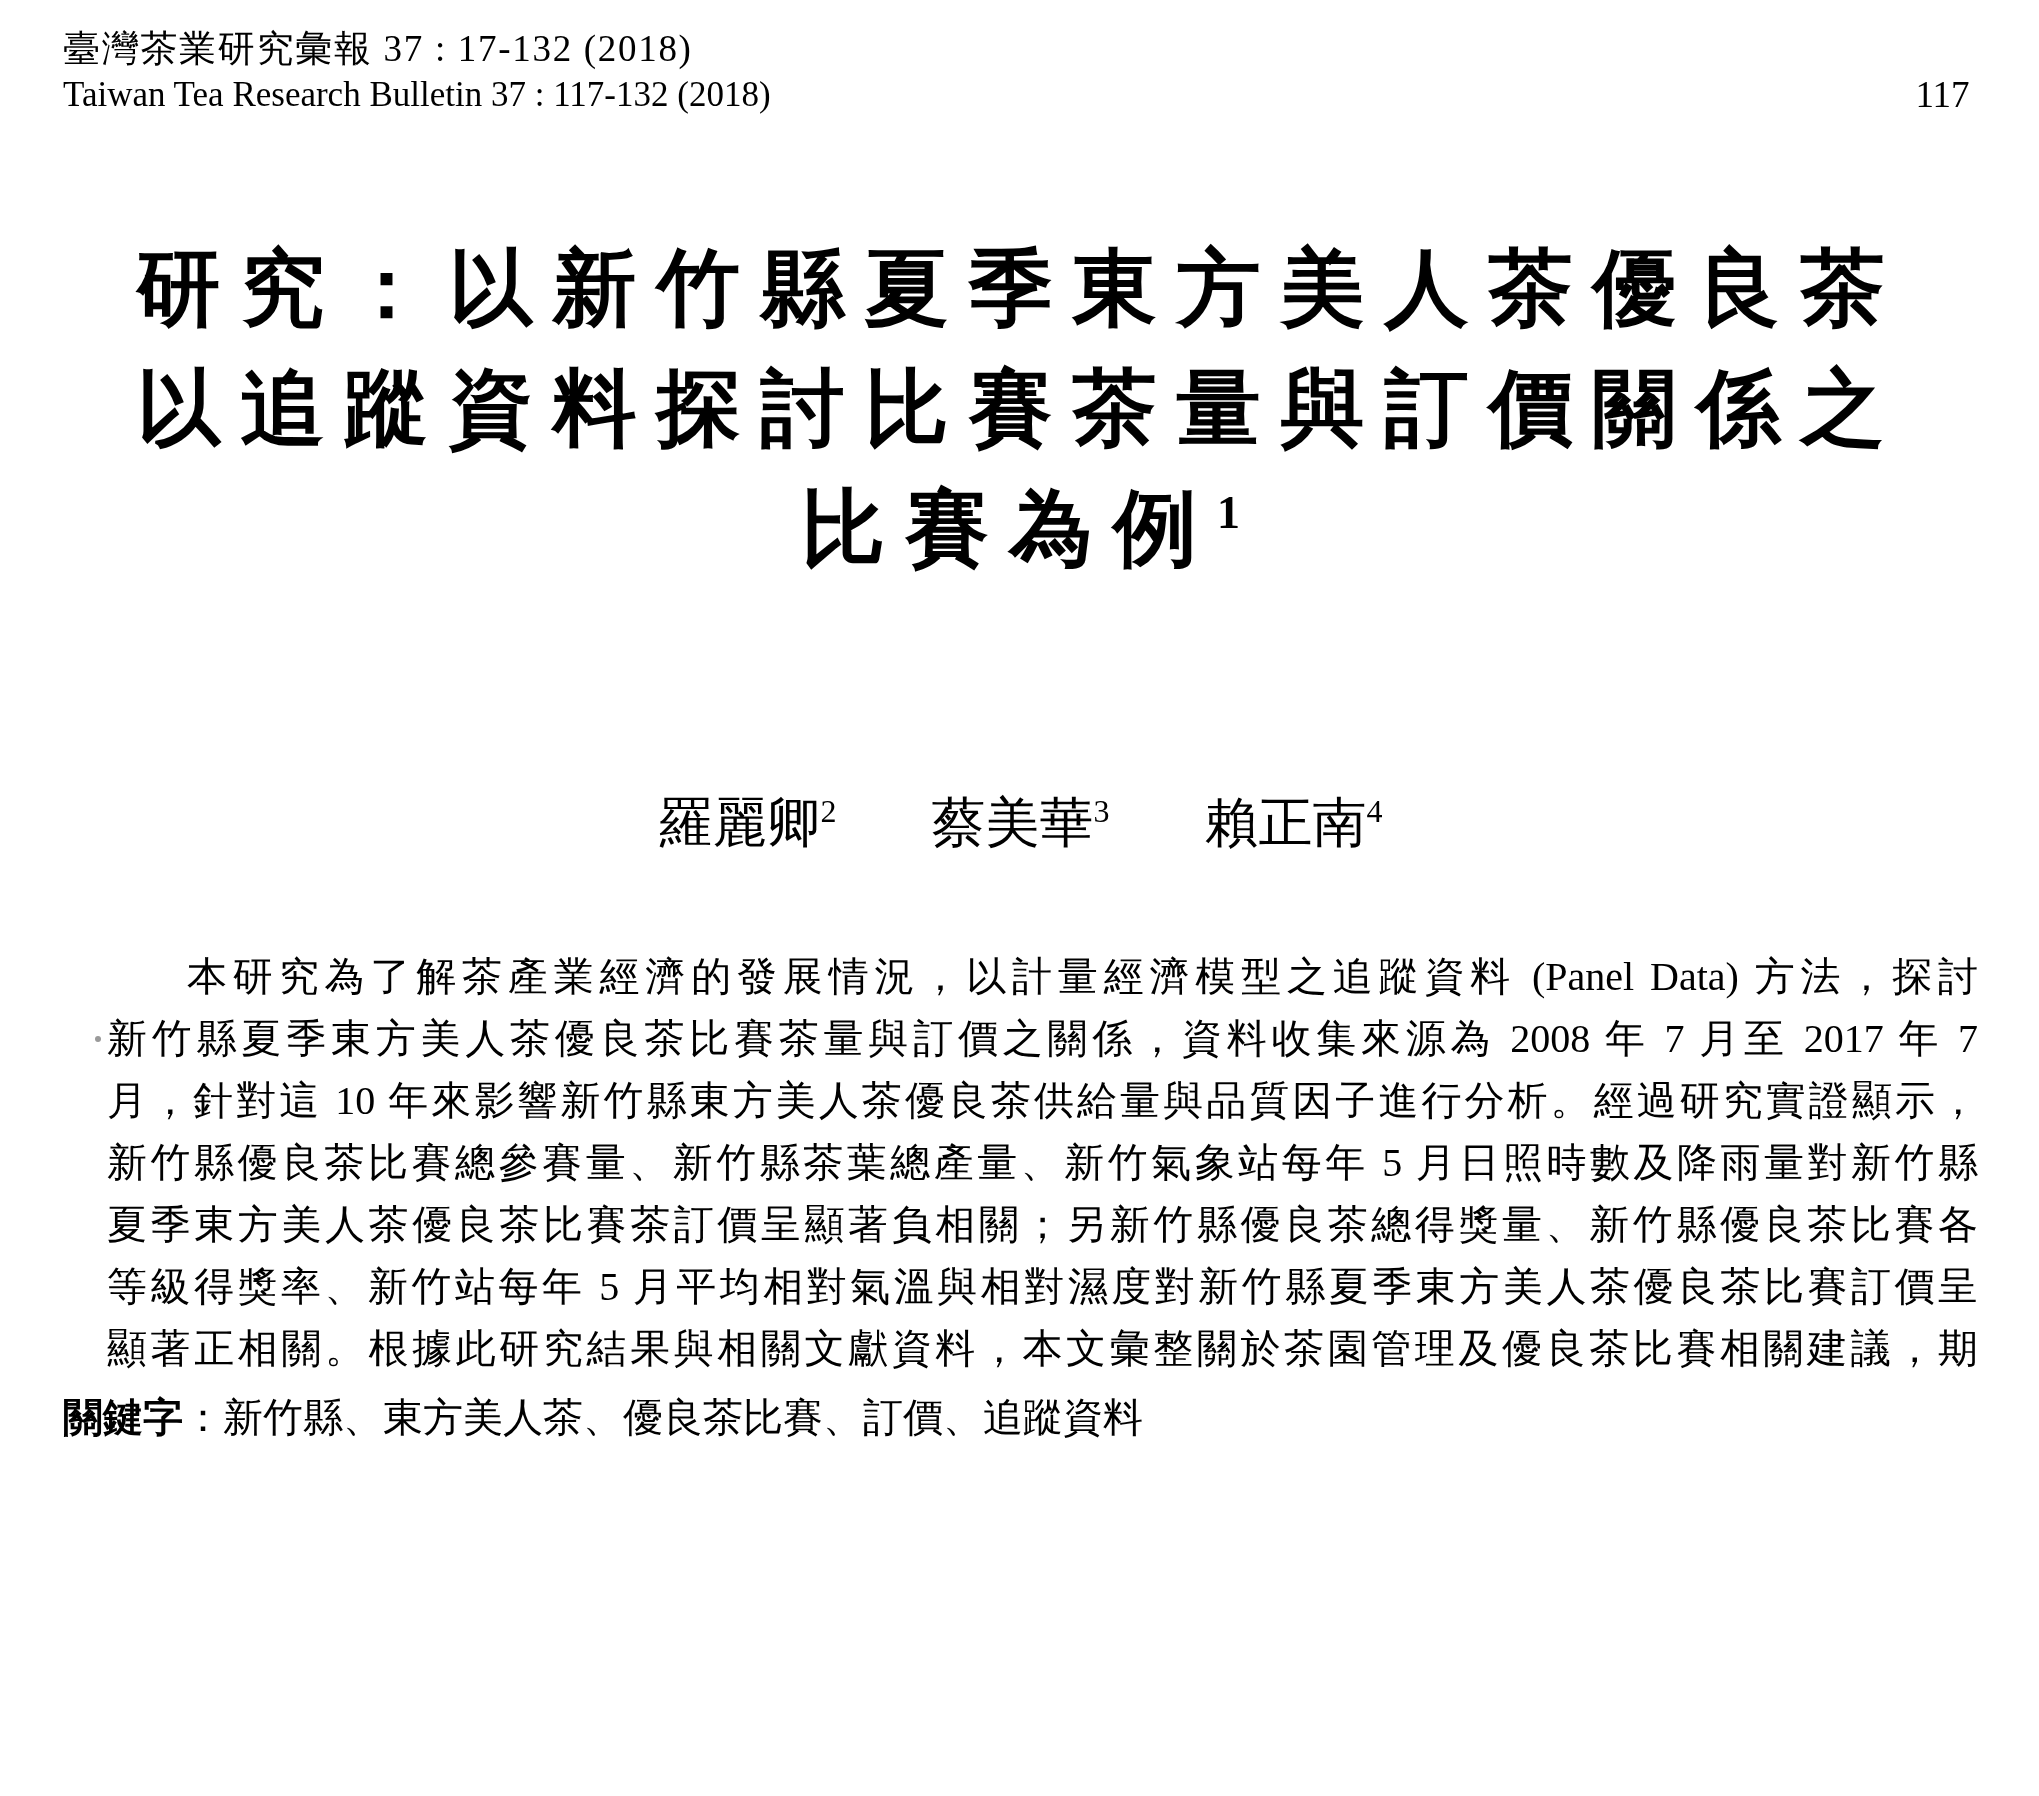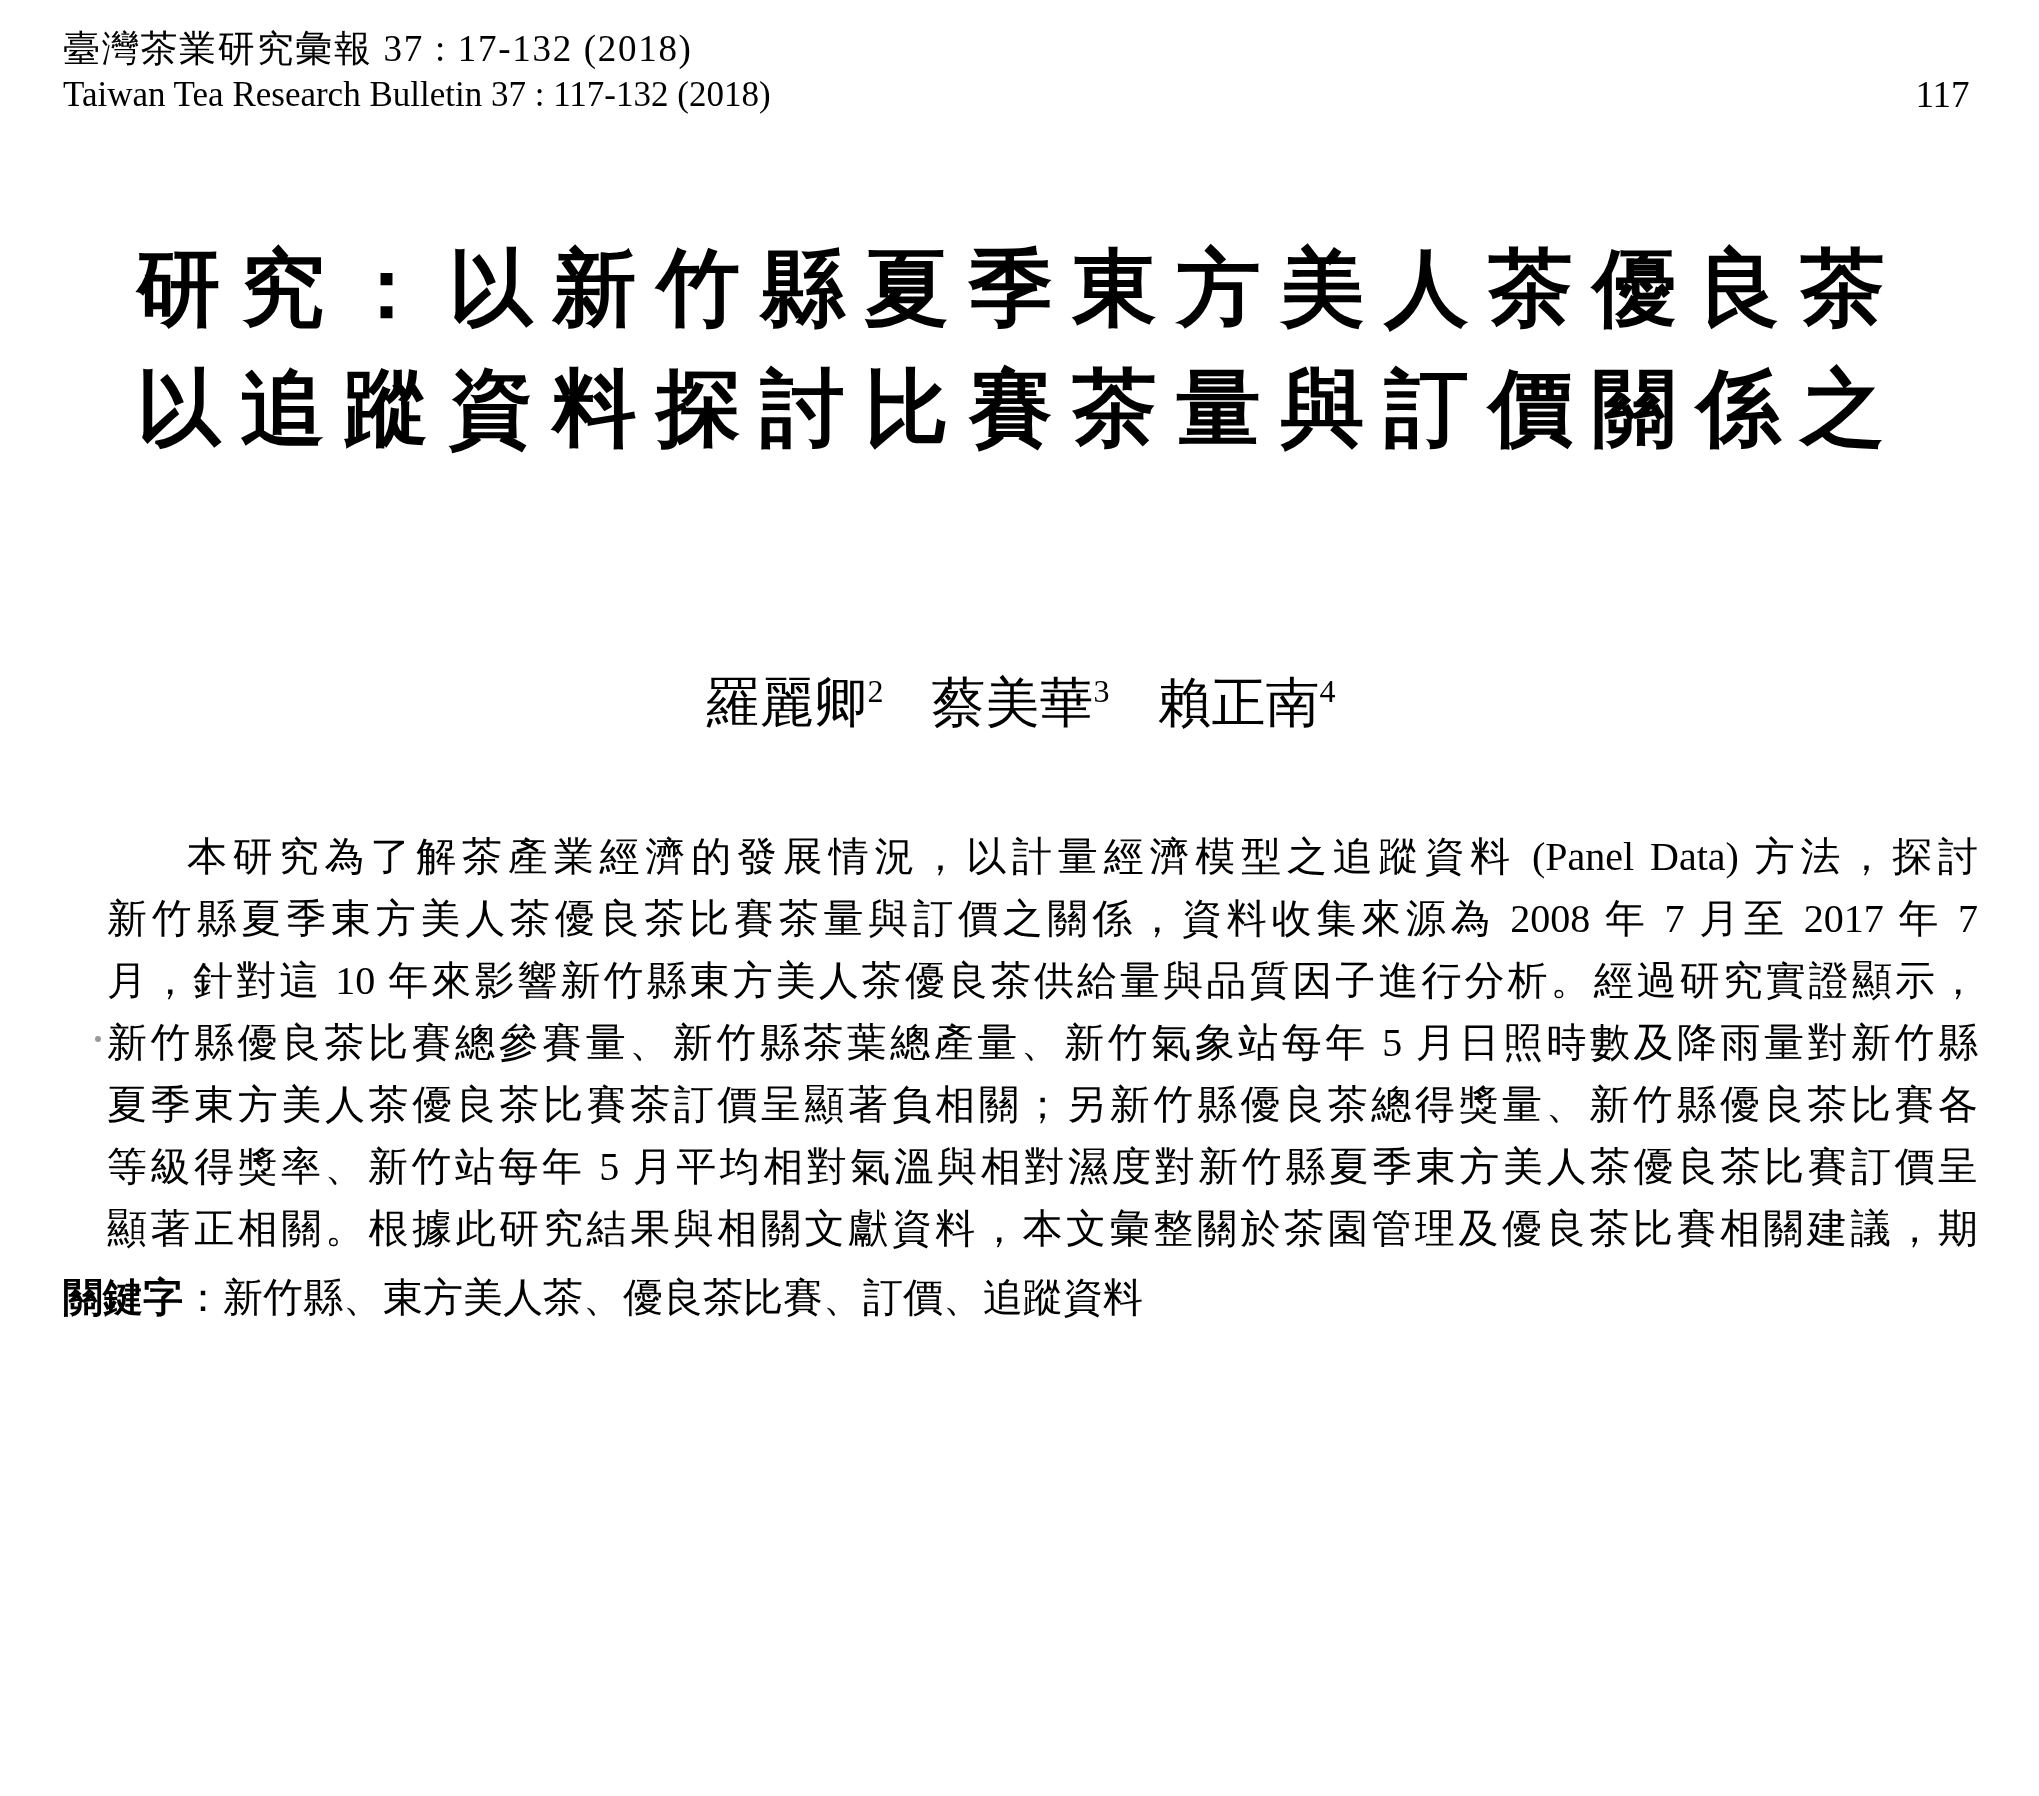--- a/index.html
+++ b/index.html
@@ -55,21 +55,21 @@
     font-size: 46px;
     letter-spacing: 0;
     vertical-align: super;
     line-height: 0;
   }
   
   .authors {
     margin-top: 201px;
     display: flex;
     justify-content: center;
-    gap: 48px;
+    gap: 95px;
     font-size: 54px;
     line-height: 67px;
   }
   .author sup {
     font-size: 32px;
     vertical-align: super;
     line-height: 0;
   }
   
   .abstract-heading {
@@ -125,20 +125,21 @@
     <div class="journal-lines">
       <div class="journal-zh">臺灣茶業研究彙報  37 : 17-132 (2018)</div>
       <div class="journal-en">Taiwan Tea Research Bulletin 37 : 117-132 (2018)</div>
     </div>
     <div class="page-number">117</div>
   </div>
 
   <div class="title-block">
     <div>研究：以新竹縣夏季東方美人茶優良茶</div>
     <div>以追蹤資料探討比賽茶量與訂價關係之</div>
+    <div><span>比賽為例</span><sup>1</sup></div>
   </div>
 
   <div class="authors">
     <div class="author"><span>羅麗卿</span><sup>2</sup></div>
     <div class="author"><span>蔡美華</span><sup>3</sup></div>
     <div class="author"><span>賴正南</span><sup>4</sup></div>
   </div>
 
 
   <div class="abstract-body">

